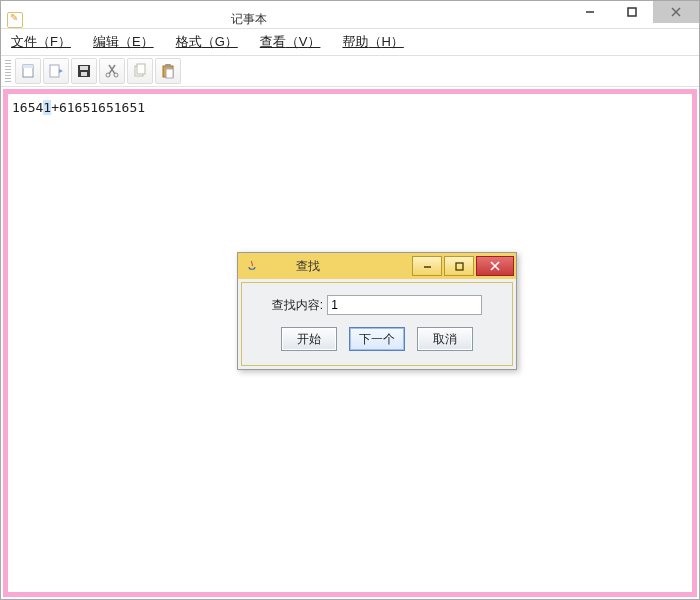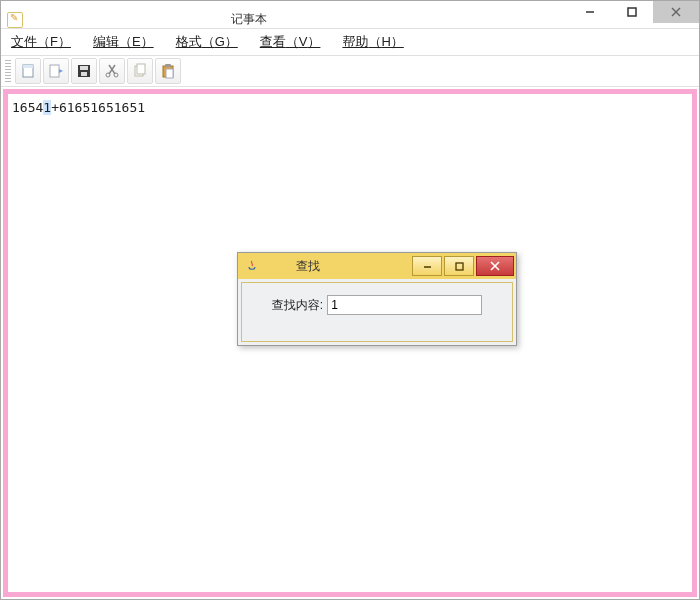--- a/index.html
+++ b/index.html
@@ -328,14 +328,19 @@
             <line x1="9" y1="1" x2="1" y2="9" stroke="#fff" stroke-width="1.6"></line>
           </svg>
       </div>
     </div>
   </div>
   <div class="dlg-body">
     <div class="dlg-row">
       <span class="dlg-label">查找内容:</span>
       <input class="dlg-input" type="text" value="1" style="">
     </div>
+    <div class="dlg-buttons">
+      <div class="push-btn">开始</div>
+      <div class="push-btn focused">下一个</div>
+      <div class="push-btn">取消</div>
+    </div>
   </div>
 </div>
 
 </body></html>

